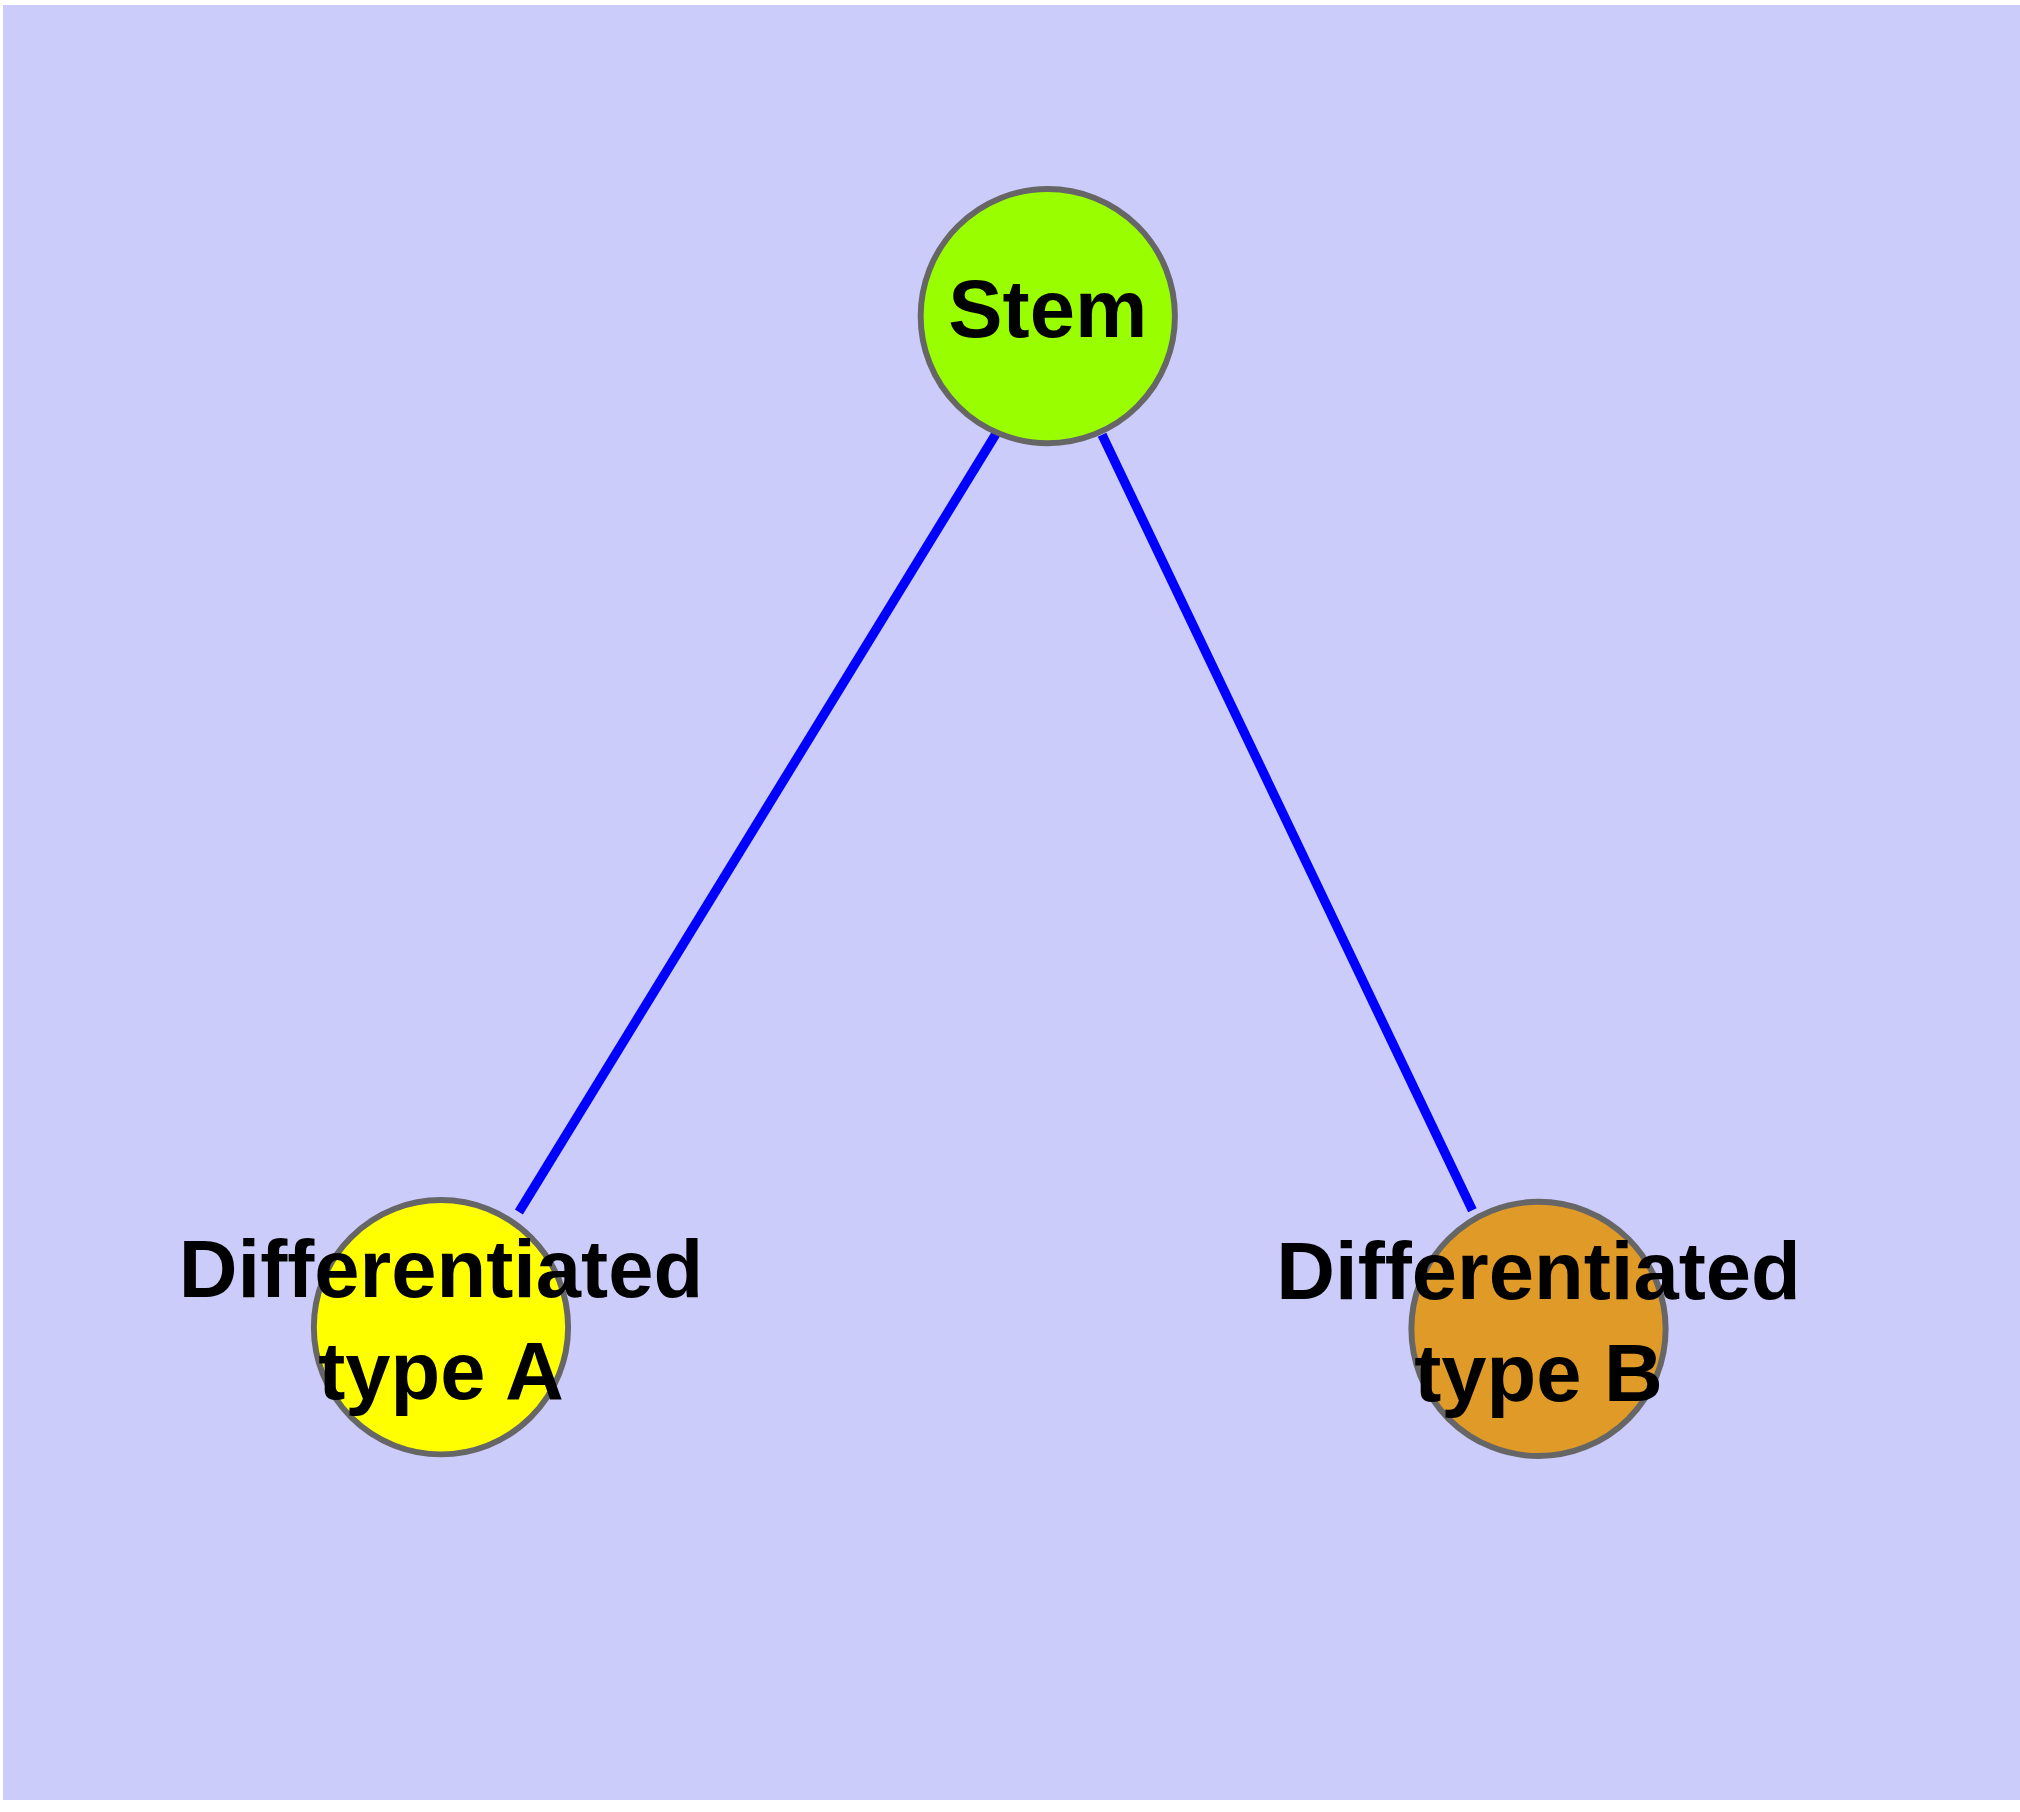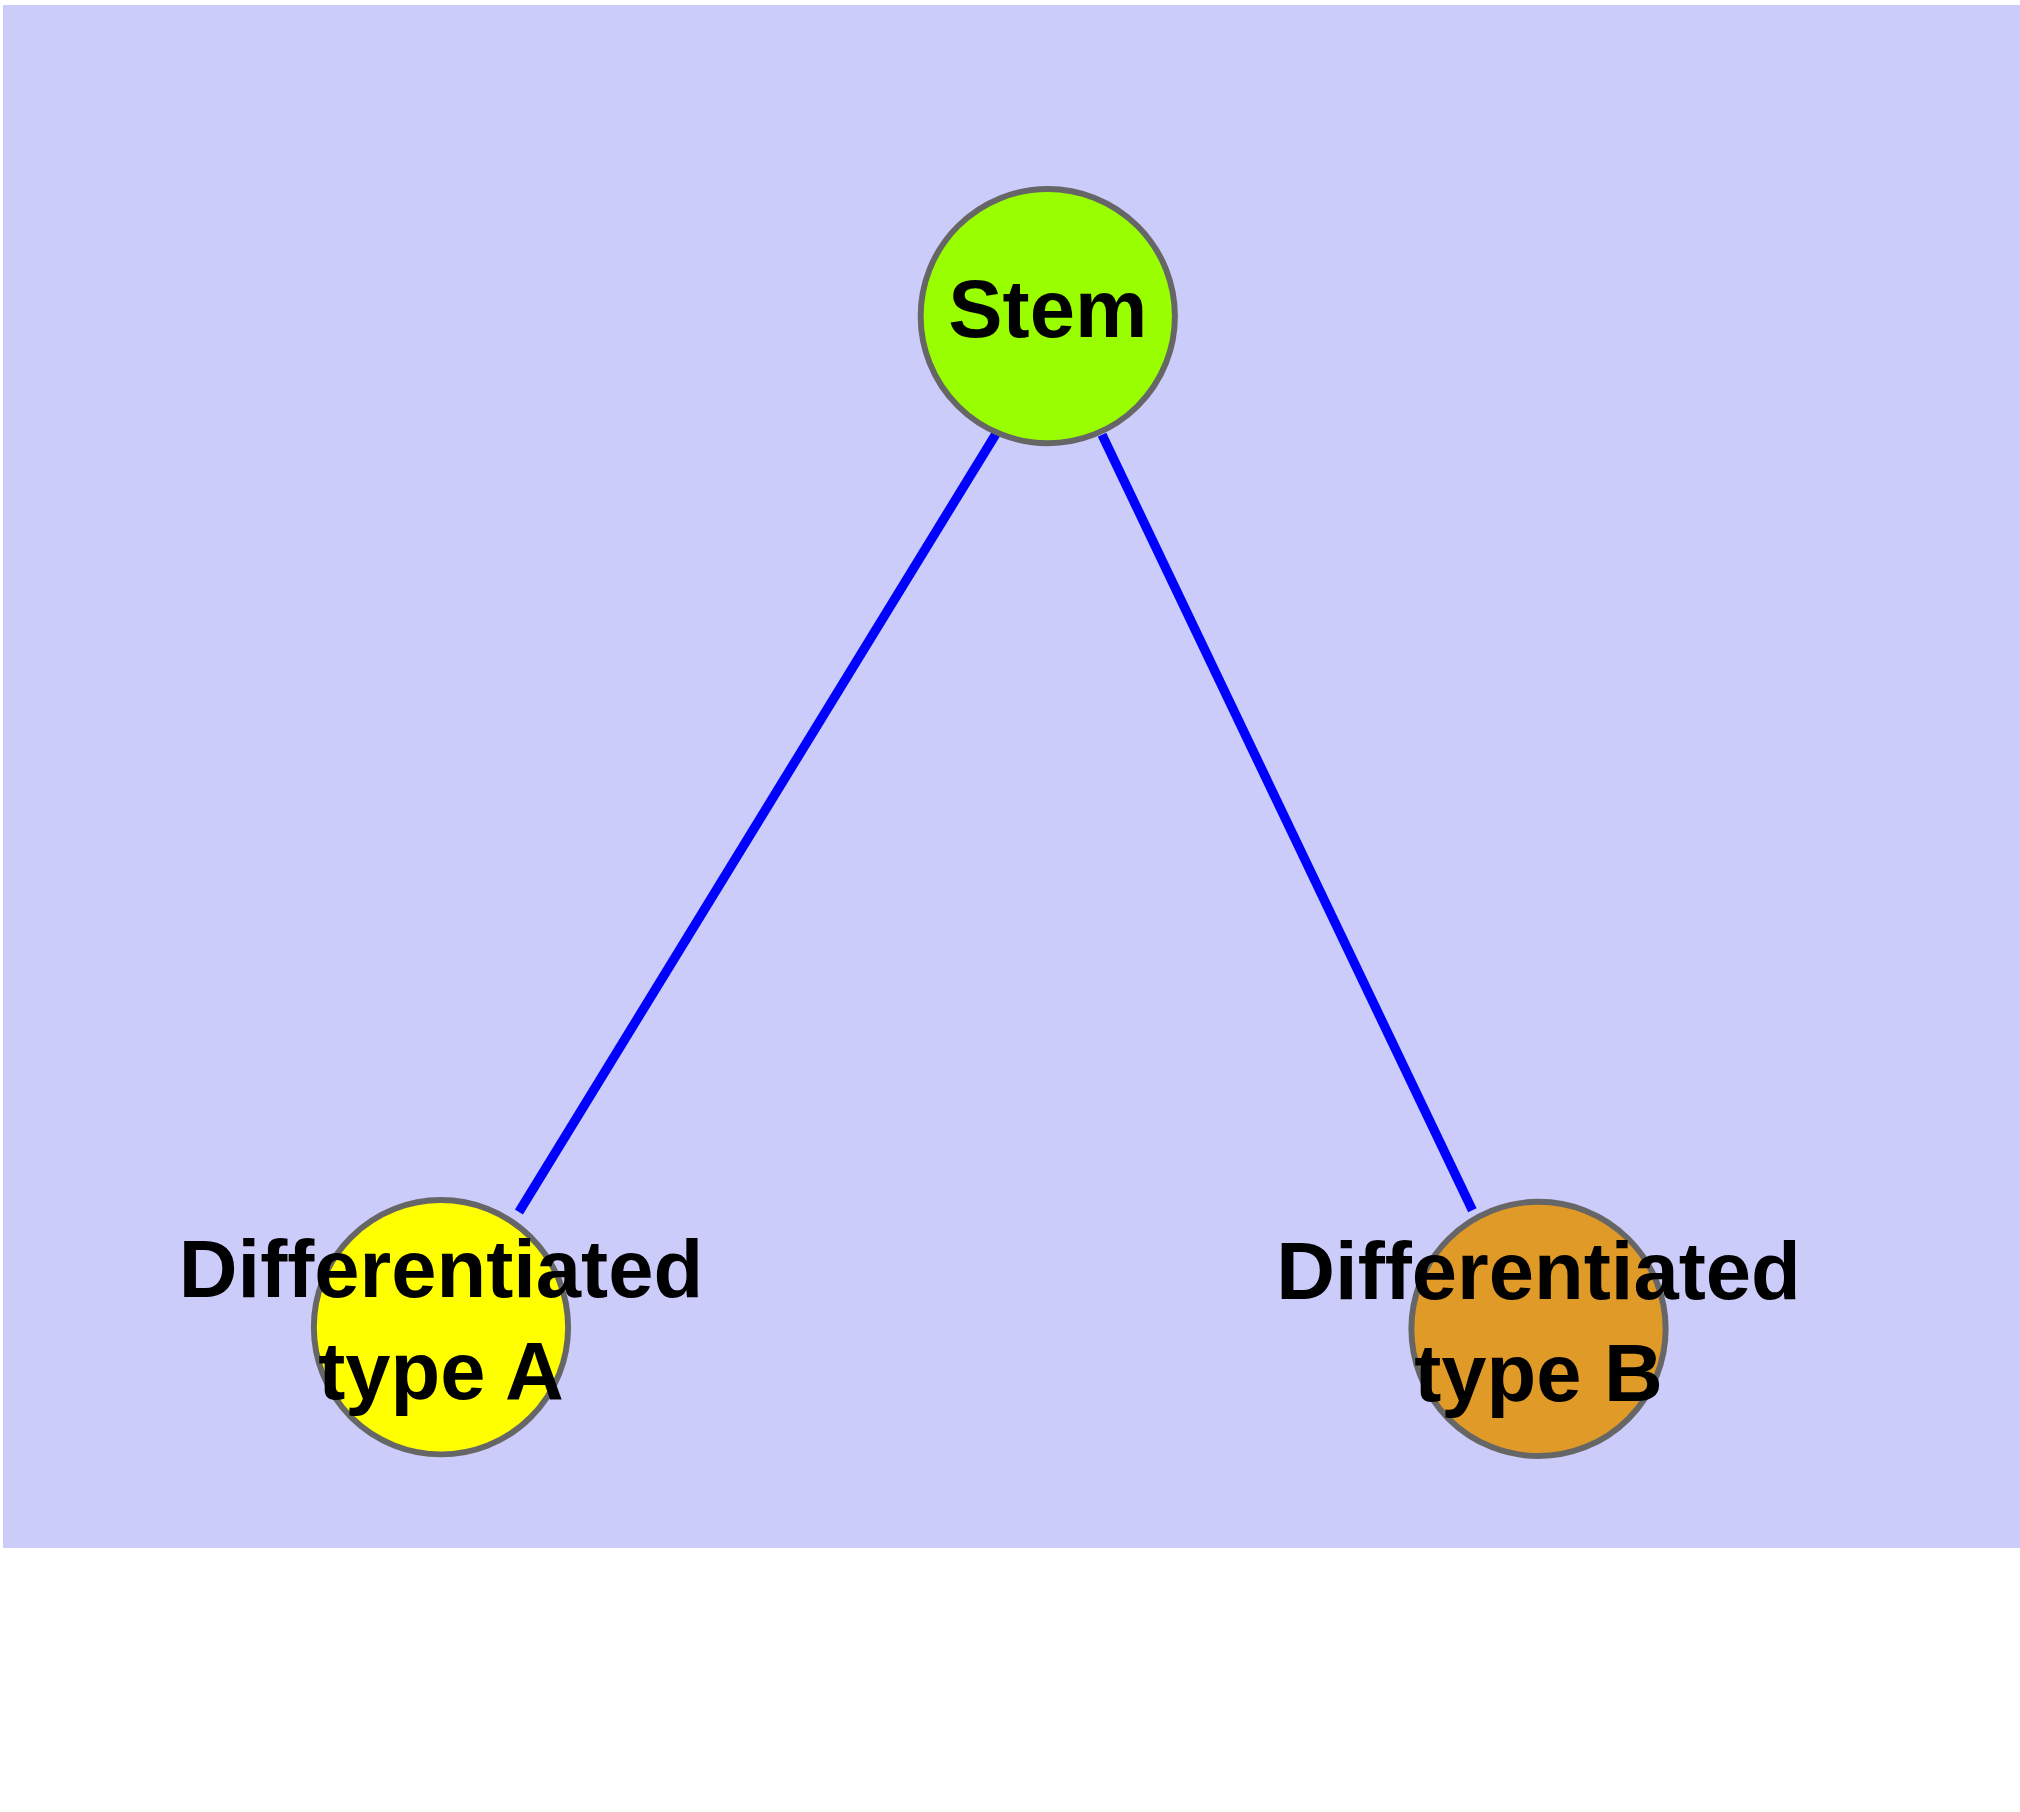--- a/index.html
+++ b/index.html
@@ -4,21 +4,21 @@
 <title>Cell differentiation graph</title>
 <style>
   html, body {
     margin: 0;
     padding: 0;
     background: #ffffff;
   }
   #canvas {
     position: relative;
     width: 2021px;
-    height: 1548px;
+    height: 1800px;
     background: #ffffff;
     overflow: hidden;
     font-family: "Liberation Sans", "DejaVu Sans", sans-serif;
   }
   #plot-area {
     position: absolute;
     left: 3.4px;
     top: 5.1px;
     width: 2017px;
     height: 1807px;

